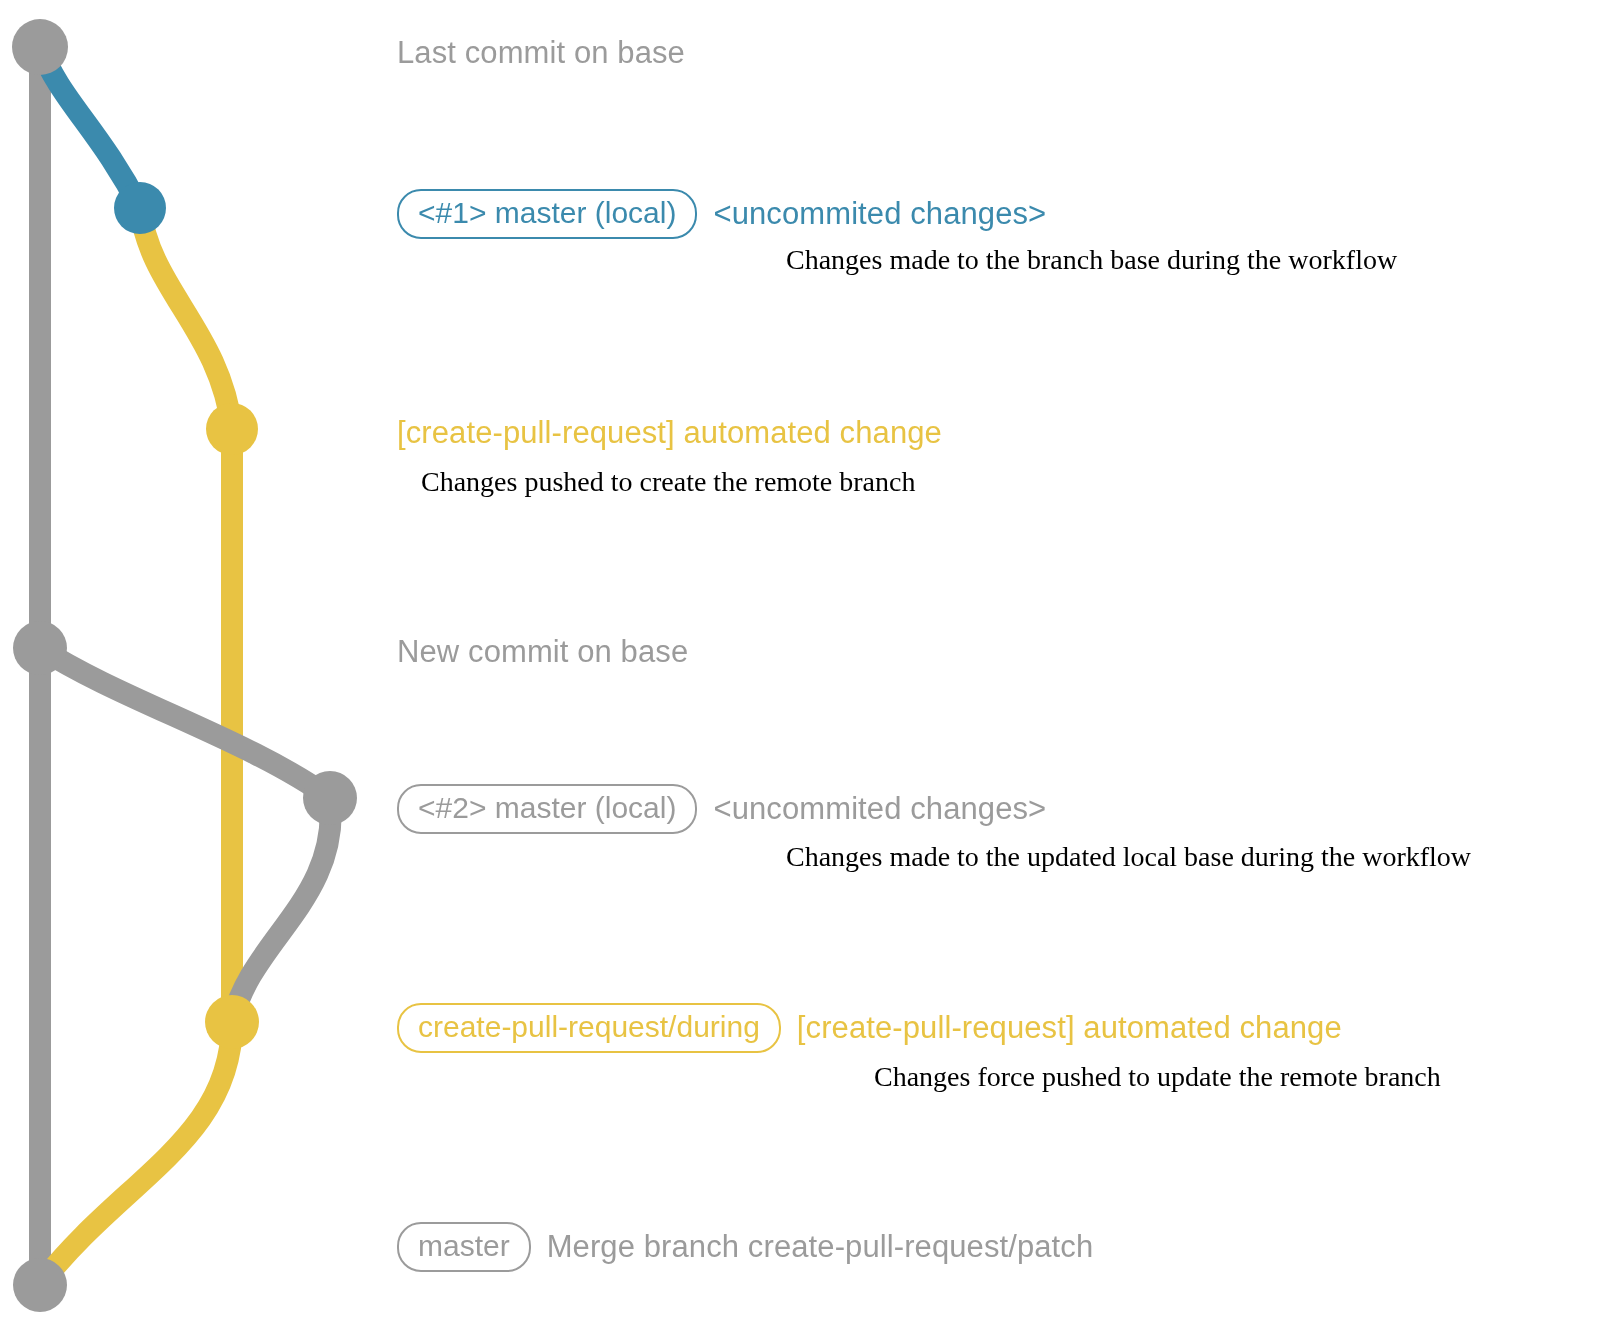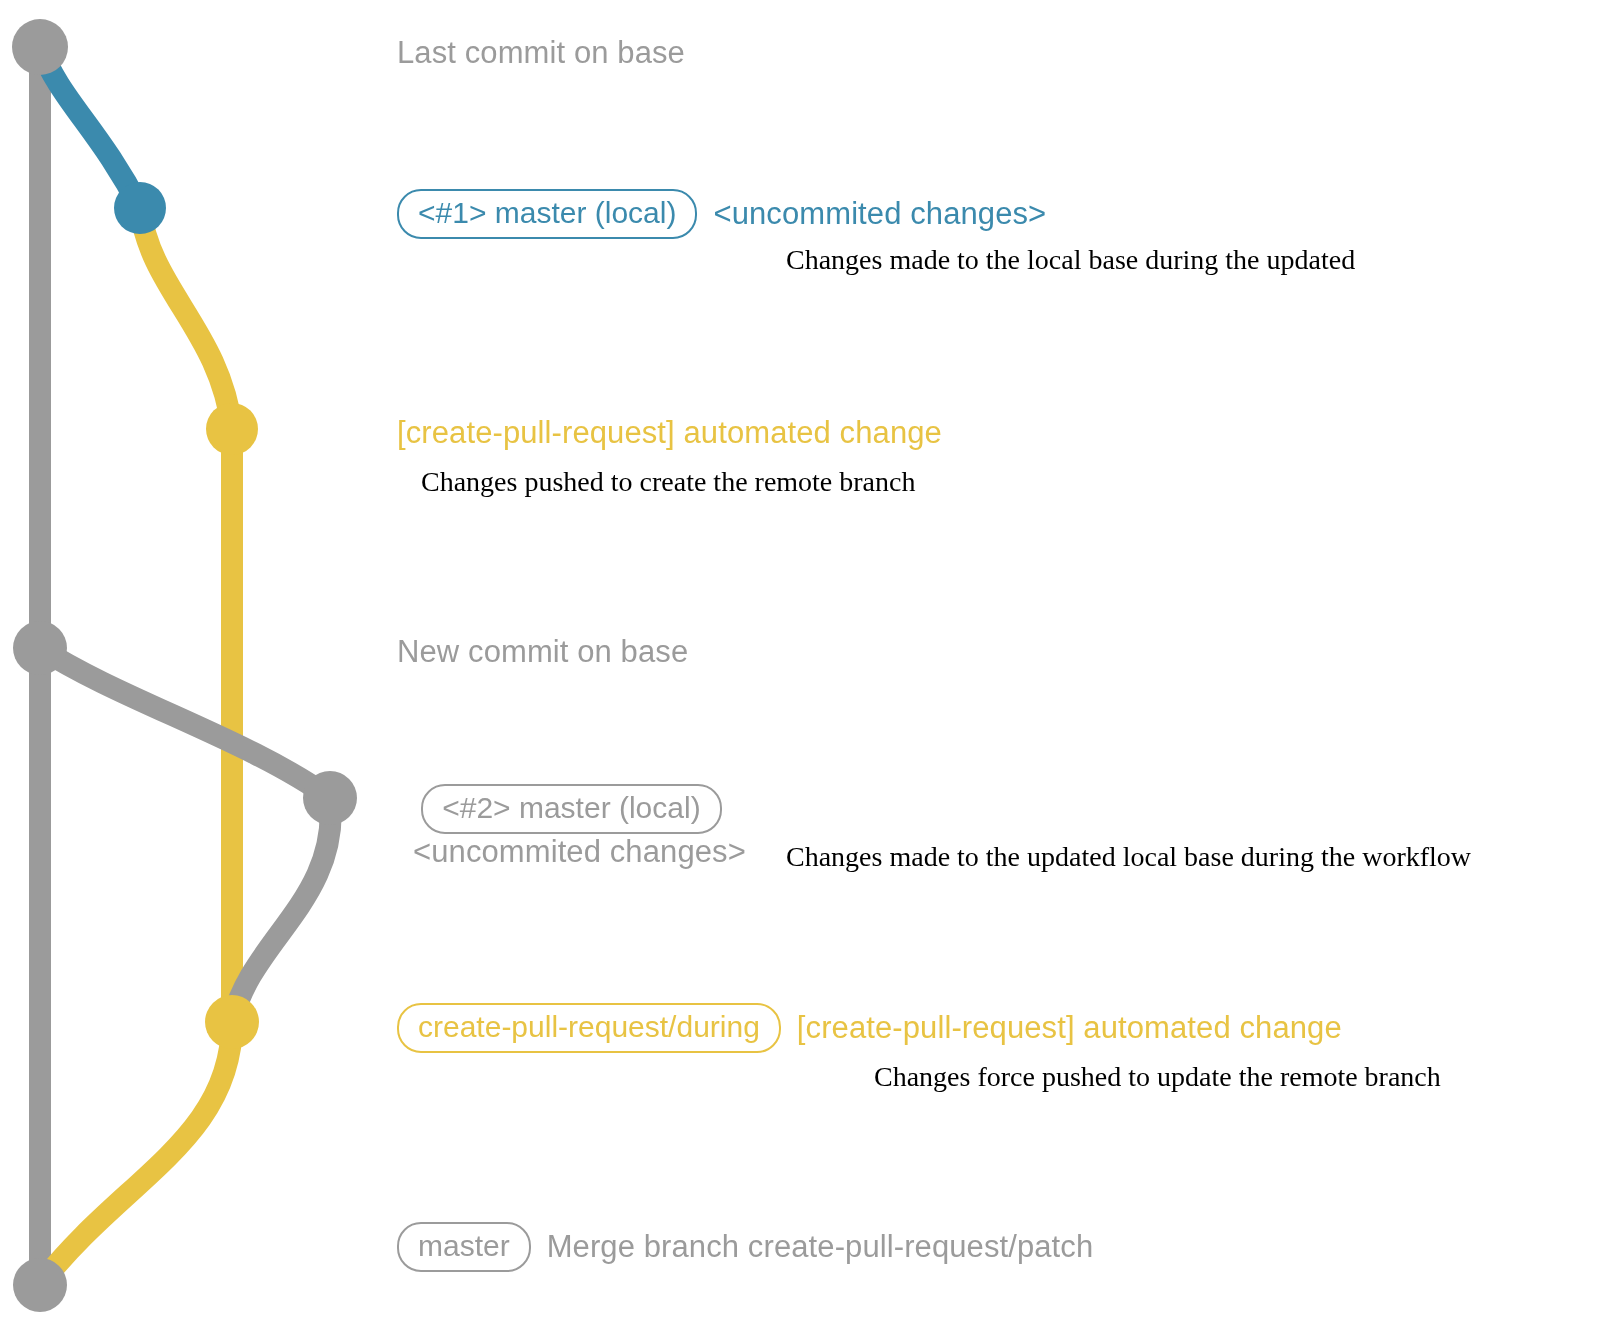--- a/index.html
+++ b/index.html
@@ -129,32 +129,32 @@
   <div class="row" style="left:397px; top:32px;">
     <span class="plain-label">Last commit on base</span>
   </div>
 
   <div class="row badge-wrap" style="left:397px; top:186px;">
     <span class="badge blue">&lt;#1&gt; master (local)</span>
     <span class="msg-wrap">
       <span class="commit-msg blue">&lt;uncommited changes&gt;</span>
     </span>
   </div>
-  <div class="desc" style="left:786px; top:241px;">Changes made to the local base during the updated</div>
+  <div class="desc" style="left:786px; top:241px;">Changes made to the branch base during the workflow</div>
 
   <div class="row" style="left:397px; top:412px;">
     <span class="commit-msg yellow">[create-pull-request] automated change</span>
   </div>
   <div class="desc" style="left:415px; top:463px;margin-left:6px;">Changes pushed to create the remote branch</div>
 
   <div class="row" style="left:397px; top:631px;justify-content:center;">
     <span class="plain-label">New commit on base</span>
   </div>
 
-  <div class="row badge-wrap" style="left:397px; top:781px;flex-direction:column;">
+  <div class="row badge-wrap" style="left:397px; top:781px;">
     <span class="badge">&lt;#2&gt; master (local)</span>
     <span class="msg-wrap">
       <span class="commit-msg">&lt;uncommited changes&gt;</span>
     </span>
   </div>
   <div class="desc" style="left:786px; top:838px;">Changes made to the updated local base during the workflow</div>
 
   <div class="row badge-wrap" style="left:397px; top:1000px;">
     <span class="badge yellow">create-pull-request/during</span>
     <span class="msg-wrap">

